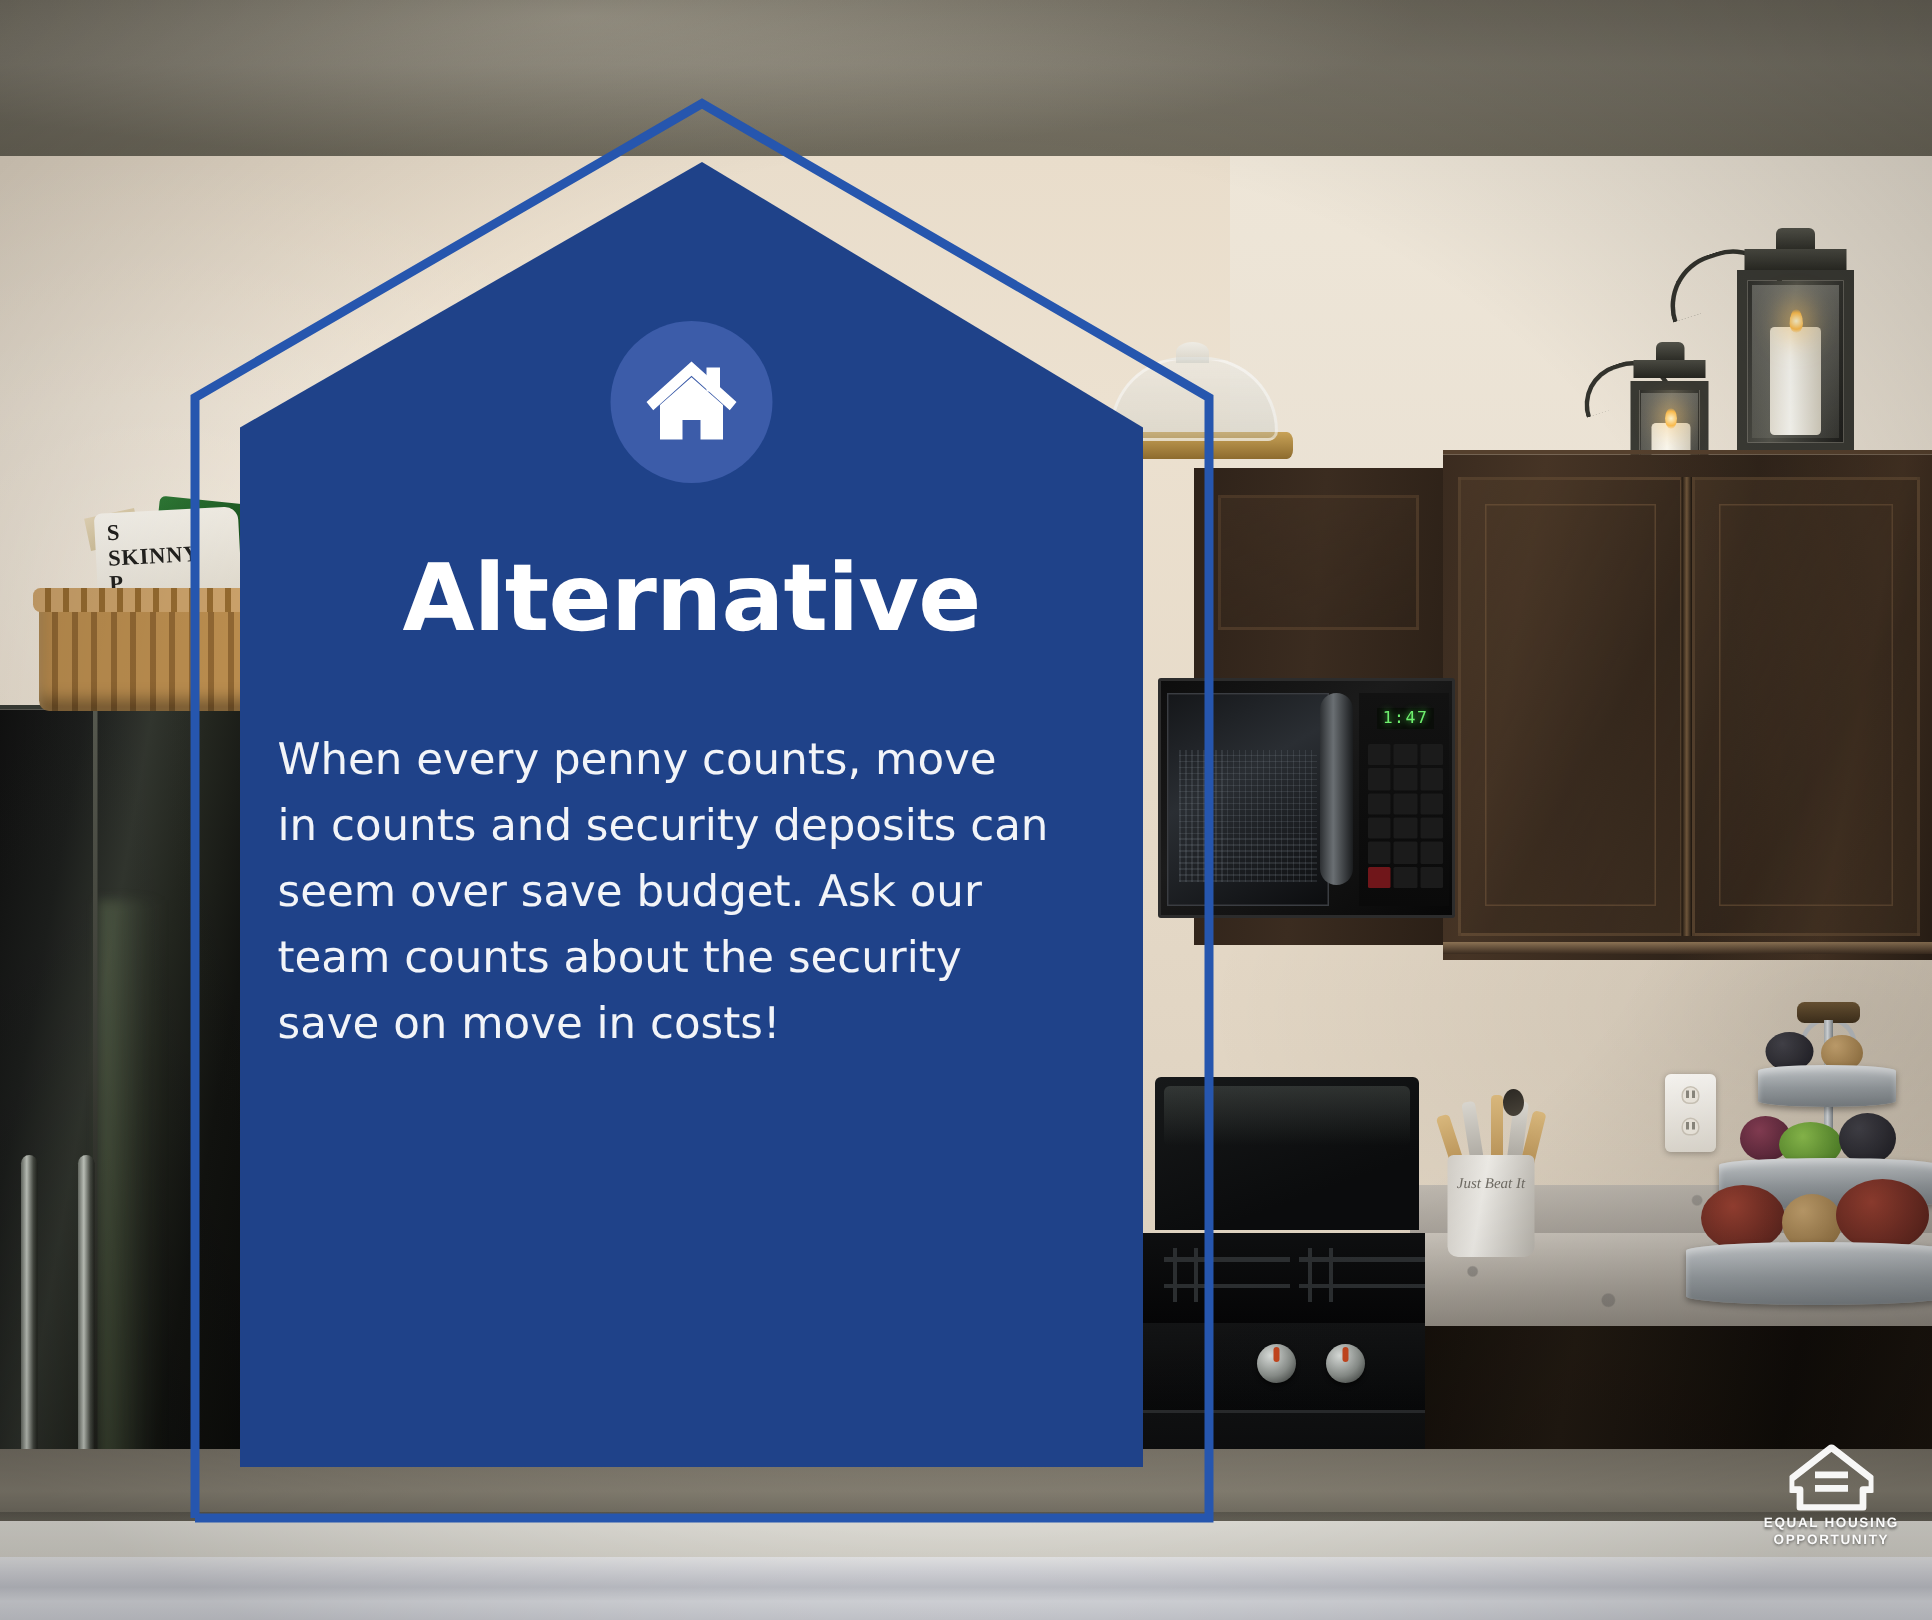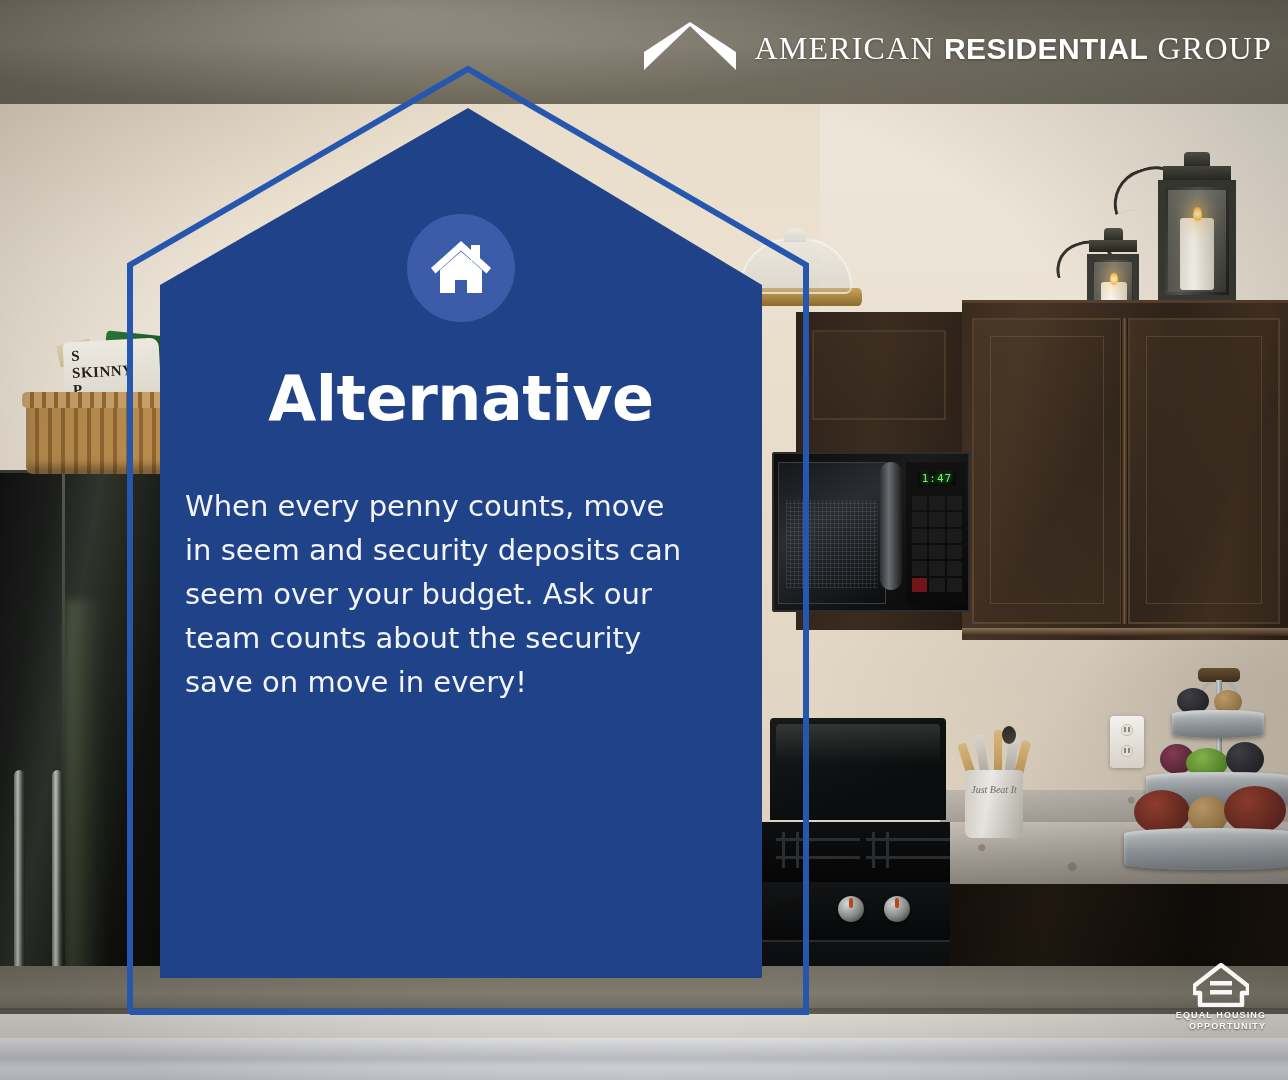--- a/index.html
+++ b/index.html
@@ -512,21 +512,21 @@
     position: absolute; right: 22px; bottom: 48px;
     display: flex; flex-direction: column; align-items: center;
     opacity: .95;
   }
   .eho-text {
     margin-top: 3px;
     font-family: "Liberation Sans", sans-serif;
     font-weight: 700;
     font-size: 9px; line-height: 11px;
     letter-spacing: 1.1px;
-    color: #ffffff; text-align: right;
+    color: #ffffff; text-align: center;
     text-shadow: 0 1px 2px rgba(0,0,0,.6);
   }
 </style>
 </head>
 <body>
 
 <div id="stage">
 
   <div class="photo">
     <div class="ceiling"></div>
@@ -681,33 +681,27 @@
         <path d="M11 31 L32 12.5 L53 31 L53 54 L38 54 L38 41 L26 41 L26 54 L11 54 Z" fill="#ffffff"></path>
       </svg>
     </div>
 
     <div class="headline">
       <div>Alternative</div>
     </div>
 
     <div class="body-copy">
       <div>When every penny counts, move</div>
-      <div>in seem and security deposits can</div>
-      <div>seem over your budget. Ask our</div>
+      <div>in counts and security deposits can</div>
+      <div>seem over save budget. Ask our</div>
       <div>team counts about the security</div>
-      <div>save on move in every!</div>
+      <div>save on move in costs!</div>
     </div>
   </div>
 
-  <div class="brand">
-    <svg width="92" height="52" viewBox="0 0 92 52">
-      <path d="M0 48 L46 4 L92 48 L92 30 L46 0 L0 30 Z" fill="#ffffff"></path>
-    </svg>
-    <div class="brand-text"><span>AMERICAN</span> <b>RESIDENTIAL</b> <span>GROUP</span></div>
-  </div>
 
   <div class="eho">
     <svg width="56" height="44" viewBox="0 0 56 44">
       <path d="M28 2 L55 23 L55 30 L49 30 L49 42 L7 42 L7 30 L1 30 L1 23 Z" fill="none" stroke="#ffffff" stroke-width="4.5" stroke-linejoin="round"></path>
       <rect x="17" y="18" width="22" height="4.5" fill="#ffffff"></rect>
       <rect x="17" y="27" width="22" height="4.5" fill="#ffffff"></rect>
     </svg>
     <div class="eho-text">
       <div>EQUAL HOUSING</div>
       <div>OPPORTUNITY</div>

